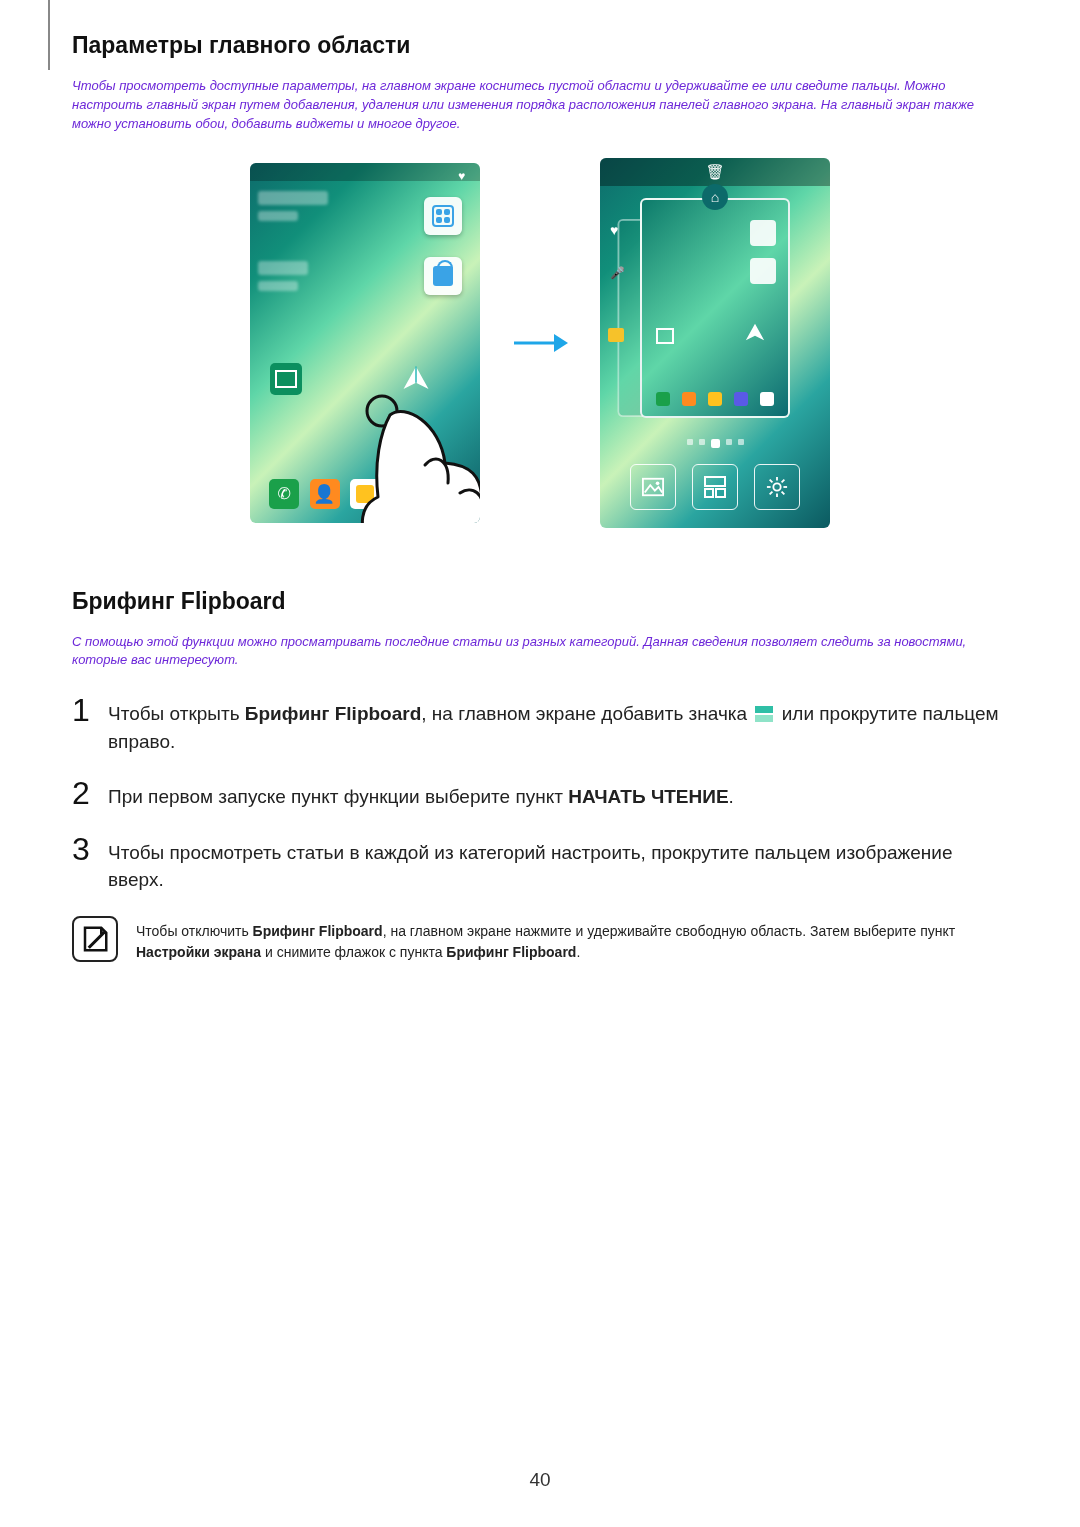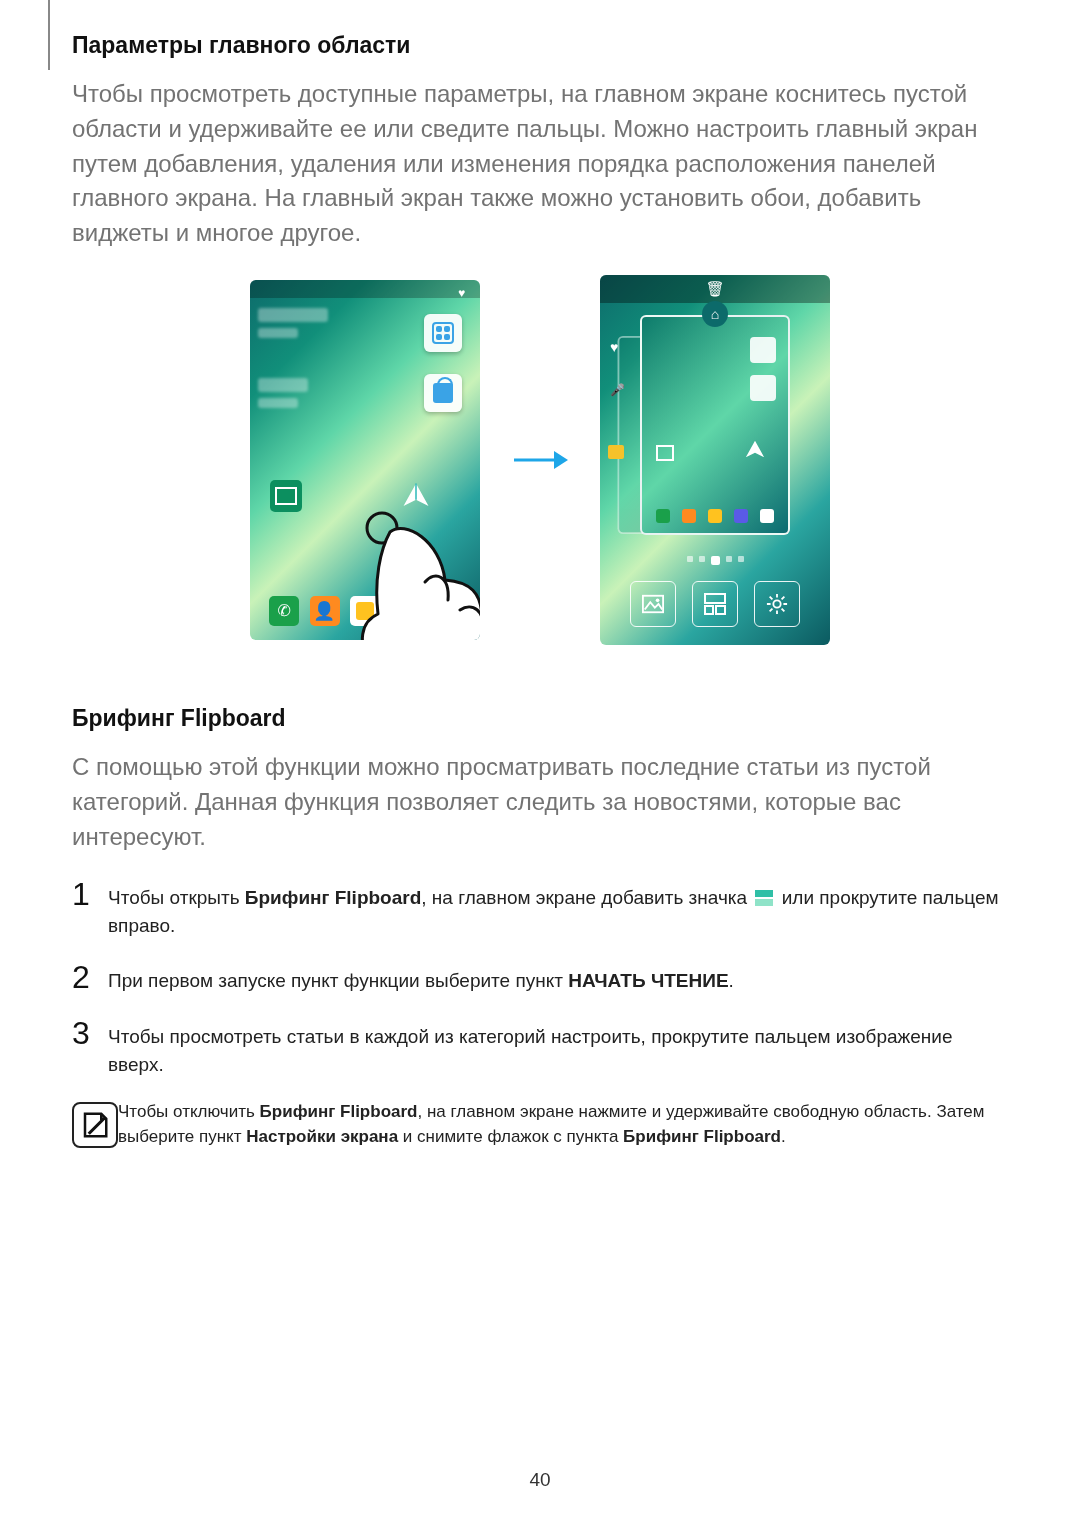--- a/index.html
+++ b/index.html
@@ -29,24 +29,25 @@
     margin-bottom: 50px;
     margin-left: 8px;
   }
   h3 {
     font-size: 23px;
     font-weight: 700;
     color: #111;
     margin-bottom: 18px;
   }
   p.body {
-    font-size: 24px;
+    font-size: 13px;
     line-height: 1.45;
-    color: #737373;
+    color: #6d28d9;
     margin-bottom: 24px;
+    font-style: italic;
   }
   .figure-row {
     display: flex;
     justify-content: center;
     align-items: center;
     gap: 30px;
     margin: 10px 0 60px 0;
   }
   .phone {
     width: 230px;
@@ -215,22 +216,22 @@
   ol.steps li .txt { flex: 1; padding-top: 6px; }
   .inline-icon {
     display:inline-block;
     width: 18px; height: 16px;
     vertical-align: -2px;
     margin: 0 3px;
   }
   .inline-icon svg { width:100%; height:100%; display:block; }
   b { font-weight:700; }
   .note-row {
-    display:flex; align-items:center; 
-    font-size: 17px; line-height:1.45;
+    display:flex; align-items:flex-end; gap: 18px;
+    font-size: 14px; line-height:1.45;
     margin-top: 10px;
   }
   .note-icon {
     width: 46px; height: 46px;
     border: 2.5px solid #222;
     border-radius: 8px;
     flex: 0 0 46px;
     display:flex; align-items:center; justify-content:center;
   }
   .note-icon svg { width: 30px; height: 30px; }
@@ -400,21 +401,21 @@
                 <line x1="17" y1="7" x2="20" y2="4"></line>
               </g>
             </svg>
         </div>
       </div>
     </div>
   </div>
 
   <div class="sec2">
     <h3>Брифинг Flipboard</h3>
-    <p class="body">С помощью этой функции можно просматривать последние статьи из пустой категорий. Данная функция позволяет следить за новостями, которые вас интересуют.</p>
+    <p class="body">С помощью этой функции можно просматривать последние статьи из разных категорий. Данная сведения позволяет следить за новостями, которые вас интересуют.</p>
 
     <ol class="steps">
       <li>
         <span class="num">1</span>
         <span class="txt">
           <span>Чтобы открыть </span><b>Брифинг Flipboard</b><span>, на главном экране добавить значка </span><span class="inline-icon"><svg viewBox="0 0 18 16">
                 <rect x="0" y="0" width="18" height="7" fill="#2fbfa6"></rect>
                 <rect x="0" y="9" width="18" height="7" fill="#8fe3c8"></rect>
               </svg></span><span> или прокрутите пальцем вправо.</span>
         </span>

